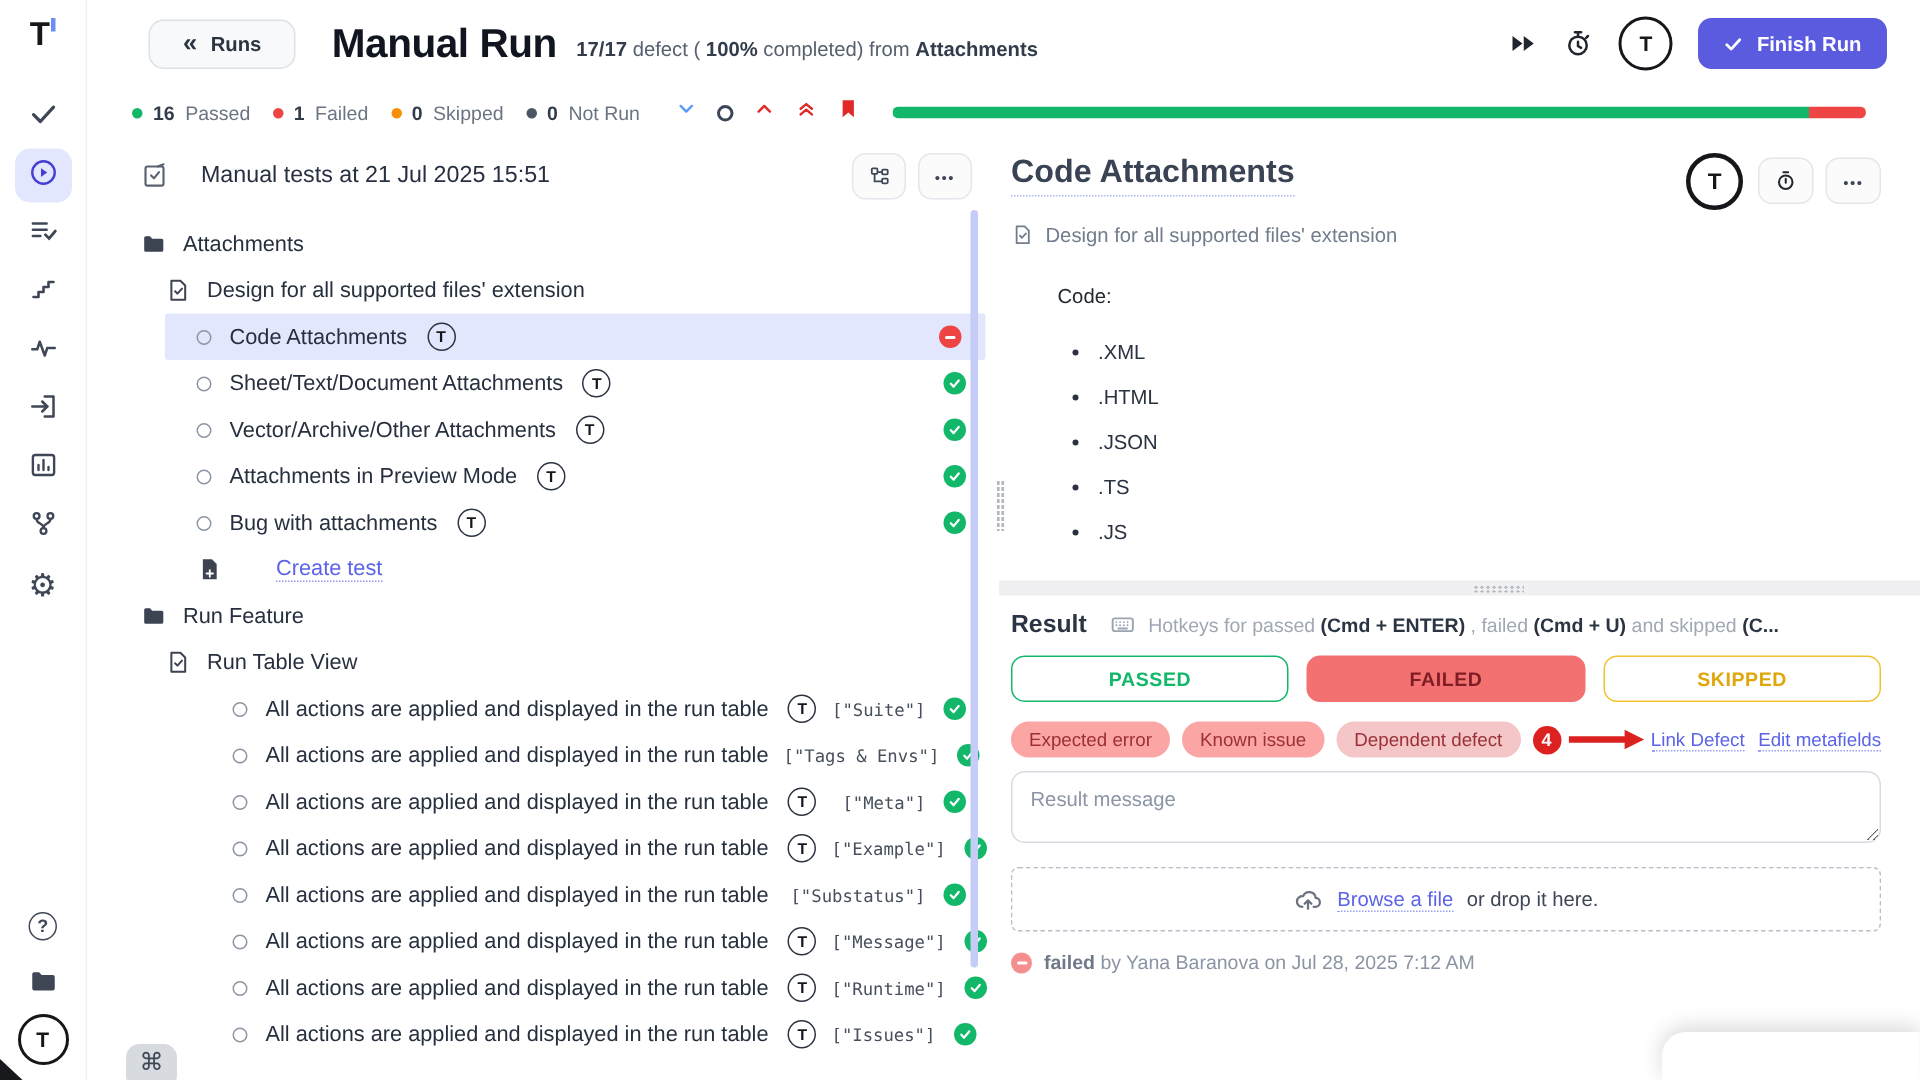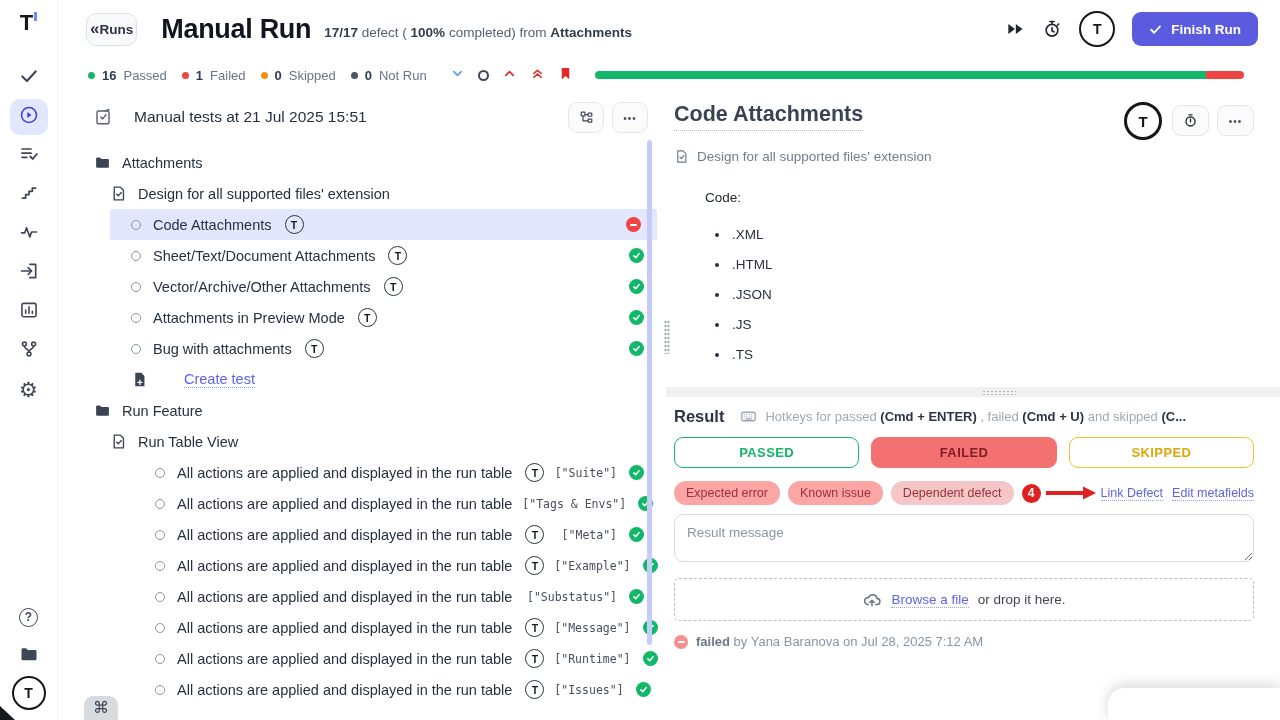--- a/index.html
+++ b/index.html
@@ -21,22 +21,22 @@
   .help-glyph { width:19px; height:19px; border:1.8px solid #3f4756; border-radius:50%; display:flex; align-items:center; justify-content:center; font-size:12px; font-weight:700;}
   .help-glyph::before { content:"?"; }
   .avatarT { width:34px; height:34px; border-radius:50%; border:2.6px solid #15171a; display:flex; align-items:center; justify-content:center; font-weight:900; font-size:14px; color:#15171a; background:#fff;}
   .avatarT::before { content:"T"; }
 
   
   .main { position:fixed; left:58px; top:0; width:1222px; height:720px; display:flex; flex-direction:column;}
 
   
   .hdr { height:58px; display:flex; align-items:center; padding:0 22px 0 28px; }
-  .btn-runs { display:flex; align-items:center; background:#f8f9fb; border:1px solid #dde1e7;
-    border-radius:10px; padding:8px 3px; font-size:13.5px; font-weight:600; color:#2c3442; cursor:pointer;}
+  .btn-runs { display:flex; align-items:center; gap:9px; background:#f8f9fb; border:1px solid #dde1e7;
+    border-radius:10px; padding:8px 22px; font-size:13.5px; font-weight:600; color:#2c3442; cursor:pointer;margin-left:13px;}
   .btn-runs .gmt::before { content:"\00AB"; font-size:17px; line-height:10px; color:#2c3442;}
   .h-title { font-size:27px; font-weight:800; color:#10151f; margin-left:24px; letter-spacing:-.3px;}
   .h-sub { margin-left:13px; font-size:13.5px; color:#57606e; margin-top:7px;}
   .h-sub b { color:#333c4b; }
   .hdr-right { margin-left:auto; display:flex; align-items:center; gap:17px; }
   .hic { color:#20262f; display:flex; cursor:pointer;}
   .hic svg { width:20px; height:20px; }
   .btn-finish { display:flex; align-items:center; gap:9px; background:#5b5be0; color:#fff; border:none;
     border-radius:9px; height:34px; padding:0 17px; font-size:13.5px; font-weight:600; cursor:pointer; font-family:inherit;}
   .btn-finish svg { width:13px; height:13px; }
@@ -559,24 +559,24 @@
           <li>
               <span>.XML</span>
             </li>
           <li>
               <span>.HTML</span>
             </li>
           <li>
               <span>.JSON</span>
             </li>
           <li>
-              <span>.JS</span>
+              <span>.TS</span>
             </li>
           <li>
-              <span>.TS</span>
+              <span>.JS</span>
             </li>
         </ul>
       </div>
 
       <div class="hsplit">
           <div class="grip"></div>
         </div>
 
       <div class="res-hdr">
         <span class="res-title">Result</span>

